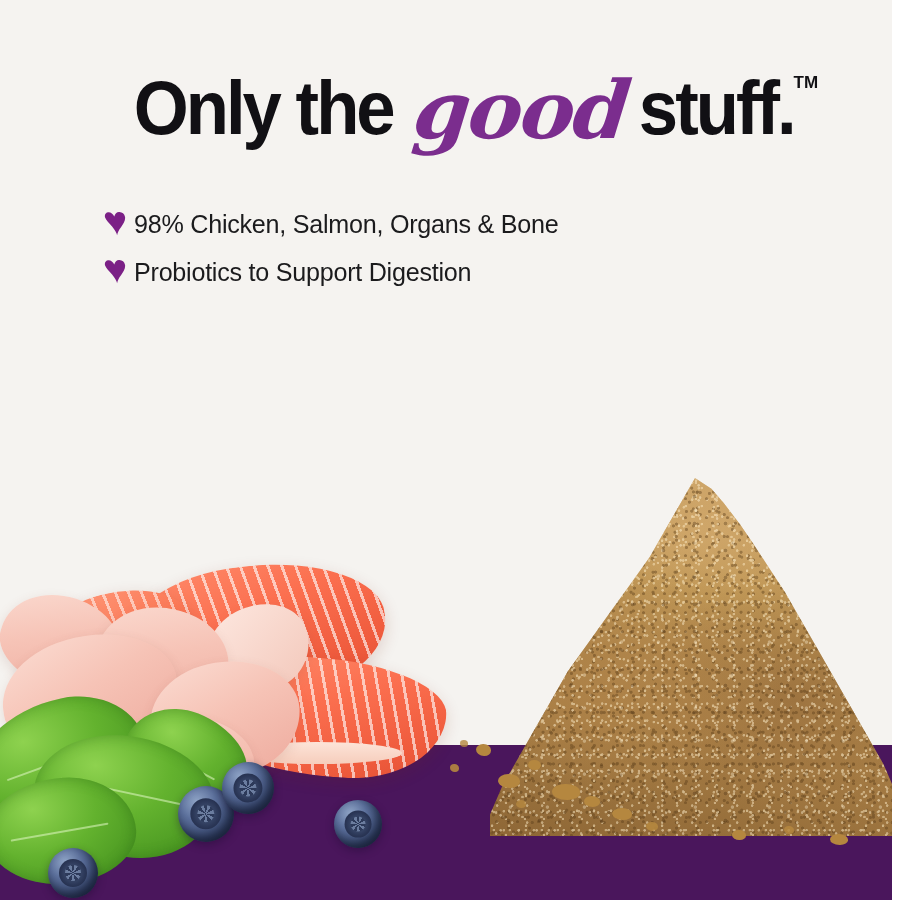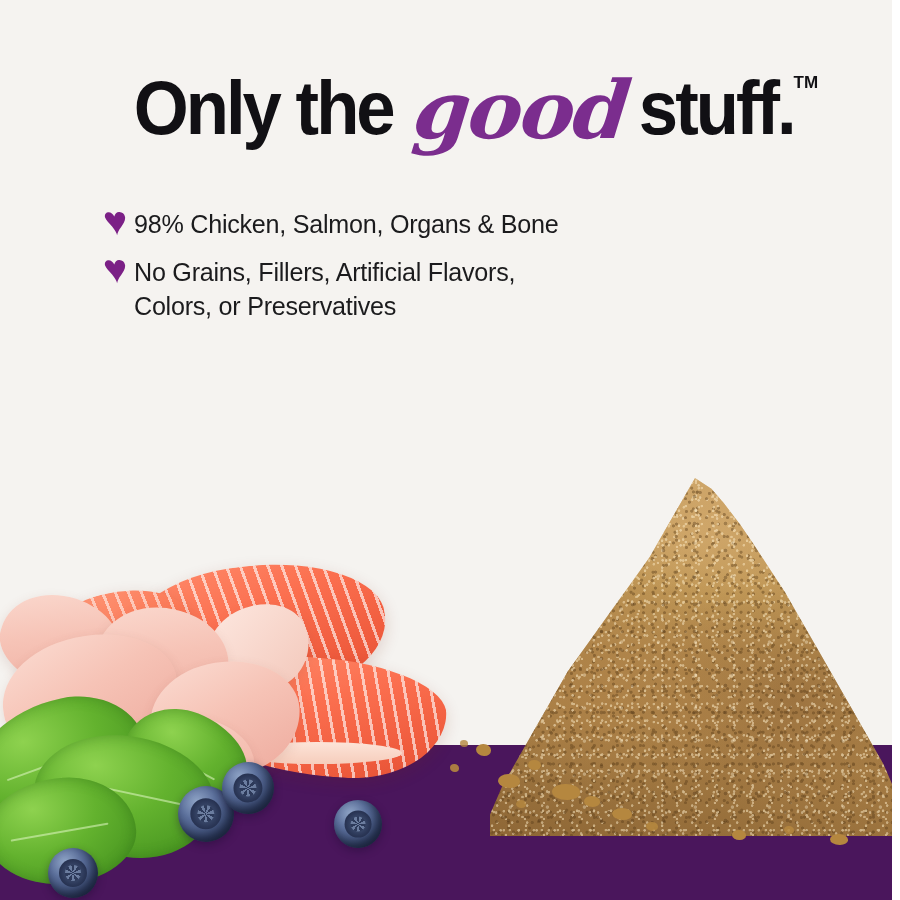--- a/index.html
+++ b/index.html
@@ -387,26 +387,26 @@
       <span class="heart">
         <svg width="26" height="24" viewBox="0 0 26 24" fill="currentColor">
           <path d="M13.1 23.2c-.5-2.1-2.3-5.4-5-8.6C5.1 11 2 8.3 1.1 5.6.2 2.9 1.7.5 4.3.3c2.4-.2 4.6 1.6 6 4.3.6-3 2.4-4.5 4.7-4.6 3-.1 5.4 1.8 6 4.7.7 3.4-1.3 7.1-4 10.5-2.2 2.8-3.6 5.6-3.9 8z"></path>
         </svg>
       </span>
       <span class="btext">98% Chicken, Salmon, Organs &amp; Bone</span>
     </div>
 
 
 
-
-
     <div class="bullet">
       <span class="heart">
         <svg width="26" height="24" viewBox="0 0 26 24" fill="currentColor">
           <path d="M13.1 23.2c-.5-2.1-2.3-5.4-5-8.6C5.1 11 2 8.3 1.1 5.6.2 2.9 1.7.5 4.3.3c2.4-.2 4.6 1.6 6 4.3.6-3 2.4-4.5 4.7-4.6 3-.1 5.4 1.8 6 4.7.7 3.4-1.3 7.1-4 10.5-2.2 2.8-3.6 5.6-3.9 8z"></path>
         </svg>
       </span>
-      <span class="btext" style="max-width:470px;">No Grains, Fillers, Artificial Flavors, Colors, or Preservatives</span>
-    </div>
+      <span class="btext">Probiotics to Support Digestion</span>
+    </div>
+
+
 
   </div>
 
 </div>
 
 </body></html>

